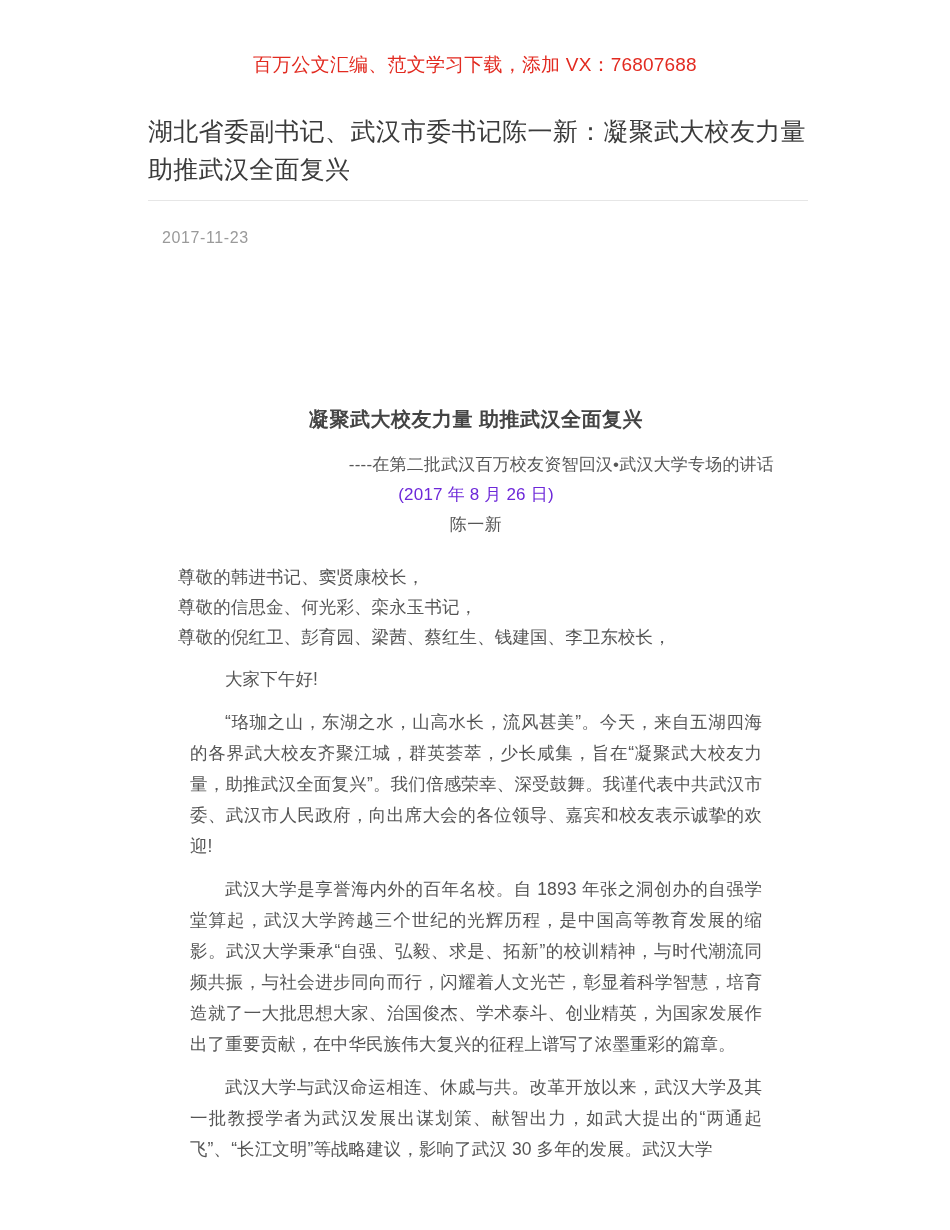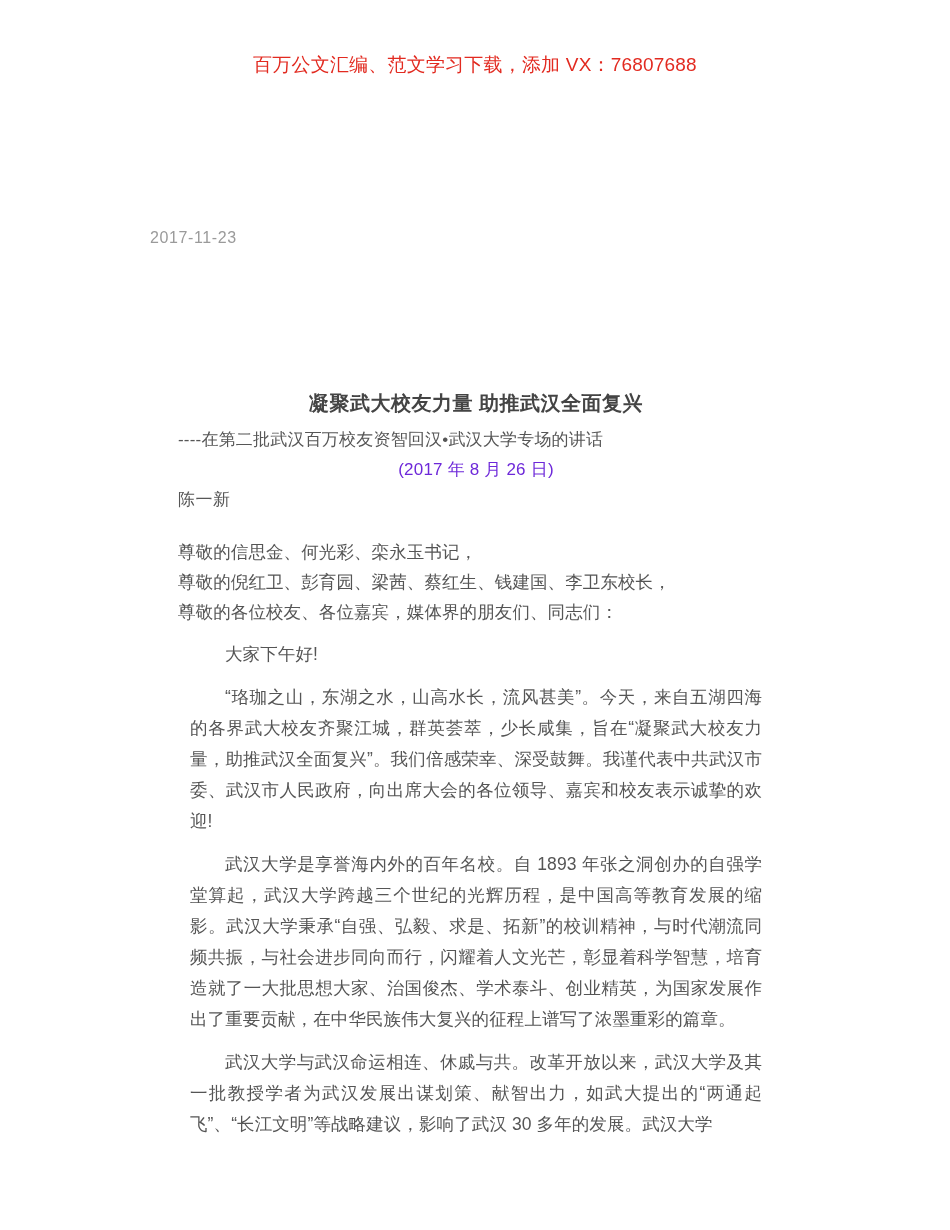--- a/index.html
+++ b/index.html
@@ -51,60 +51,60 @@
   }
   .divider {
     margin-top: 12px;
     width: 660px;
     height: 1px;
     background: #e6e6e6;
   }
   .article-date {
     position: absolute;
     top: 227px;
-    left: 150px;
+    left: 162px;
     color: #9a9a9a;
     font-size: 16px;
     line-height: 22px;
     letter-spacing: 0.6px;
   }
   
   .doc {
     position: absolute;
     top: 388px;
     left: 178px;
     width: 596px;
     color: #555555;
   }
   .doc-title {
     text-align: center;
     font-size: 20px;
     font-weight: bold;
     line-height: 30px;
     color: #444444;
     letter-spacing: 0.5px;
-    margin: 0;
+    margin: 16px;
   }
   .doc-subtitle {
-    text-align: left;
+    text-align: right;
     font-size: 17px;
     line-height: 30px;
     color: #565656;
     margin-top: 7px;
     letter-spacing: 0.2px;
   }
   .doc-meta {
     text-align: center;
     font-size: 17px;
     line-height: 30px;
     color: #6d28d9;
     letter-spacing: 0.2px;
   }
   .doc-author {
-    text-align: left;
+    text-align: center;
     font-size: 17px;
     line-height: 30px;
     color: #565656;
     letter-spacing: 0.5px;
   }
   .salutations {
     margin-top: 22px;
   }
   .salutation-line {
     font-size: 17.5px;
@@ -124,37 +124,41 @@
     letter-spacing: 0.1px;
   }
 </style>
 </head>
 <body>
 
 <div class="page">
 
   <div class="promo">百万公文汇编、范文学习下载，添加 VX：76807688</div>
 
+  <div class="article-head">
+    <h1 class="article-title">湖北省委副书记、武汉市委书记陈一新：凝聚武大校友力量 助推武汉全面复兴</h1>
+    <div class="divider"></div>
+  </div>
 
   <div class="article-date">2017-11-23</div>
 
   <div class="doc">
 
     <div class="doc-title">凝聚武大校友力量 助推武汉全面复兴</div>
 
     <div class="doc-subtitle">----在第二批武汉百万校友资智回汉•武汉大学专场的讲话</div>
 
     <div class="doc-meta">(2017 年 8 月 26 日)</div>
 
     <div class="doc-author">陈一新</div>
 
     <div class="salutations">
+      <div class="salutation-line">尊敬的韩进书记、窦贤康校长，</div>
       <div class="salutation-line">尊敬的信思金、何光彩、栾永玉书记，</div>
       <div class="salutation-line">尊敬的倪红卫、彭育园、梁茜、蔡红生、钱建国、李卫东校长，</div>
-      <div class="salutation-line">尊敬的各位校友、各位嘉宾，媒体界的朋友们、同志们：</div>
     </div>
 
     <p class="body-para">大家下午好!</p>
     <p class="body-para">“珞珈之山，东湖之水，山高水长，流风甚美”。今天，来自五湖四海的各界武大校友齐聚江城，群英荟萃，少长咸集，旨在“凝聚武大校友力量，助推武汉全面复兴”。我们倍感荣幸、深受鼓舞。我谨代表中共武汉市委、武汉市人民政府，向出席大会的各位领导、嘉宾和校友表示诚挚的欢迎!</p>
     <p class="body-para">武汉大学是享誉海内外的百年名校。自 1893 年张之洞创办的自强学堂算起，武汉大学跨越三个世纪的光辉历程，是中国高等教育发展的缩影。武汉大学秉承“自强、弘毅、求是、拓新”的校训精神，与时代潮流同频共振，与社会进步同向而行，闪耀着人文光芒，彰显着科学智慧，培育造就了一大批思想大家、治国俊杰、学术泰斗、创业精英，为国家发展作出了重要贡献，在中华民族伟大复兴的征程上谱写了浓墨重彩的篇章。</p>
     <p class="body-para">武汉大学与武汉命运相连、休戚与共。改革开放以来，武汉大学及其一批教授学者为武汉发展出谋划策、献智出力，如武大提出的“两通起飞”、“长江文明”等战略建议，影响了武汉 30 多年的发展。武汉大学</p>
 
   </div>
 </div>
 

